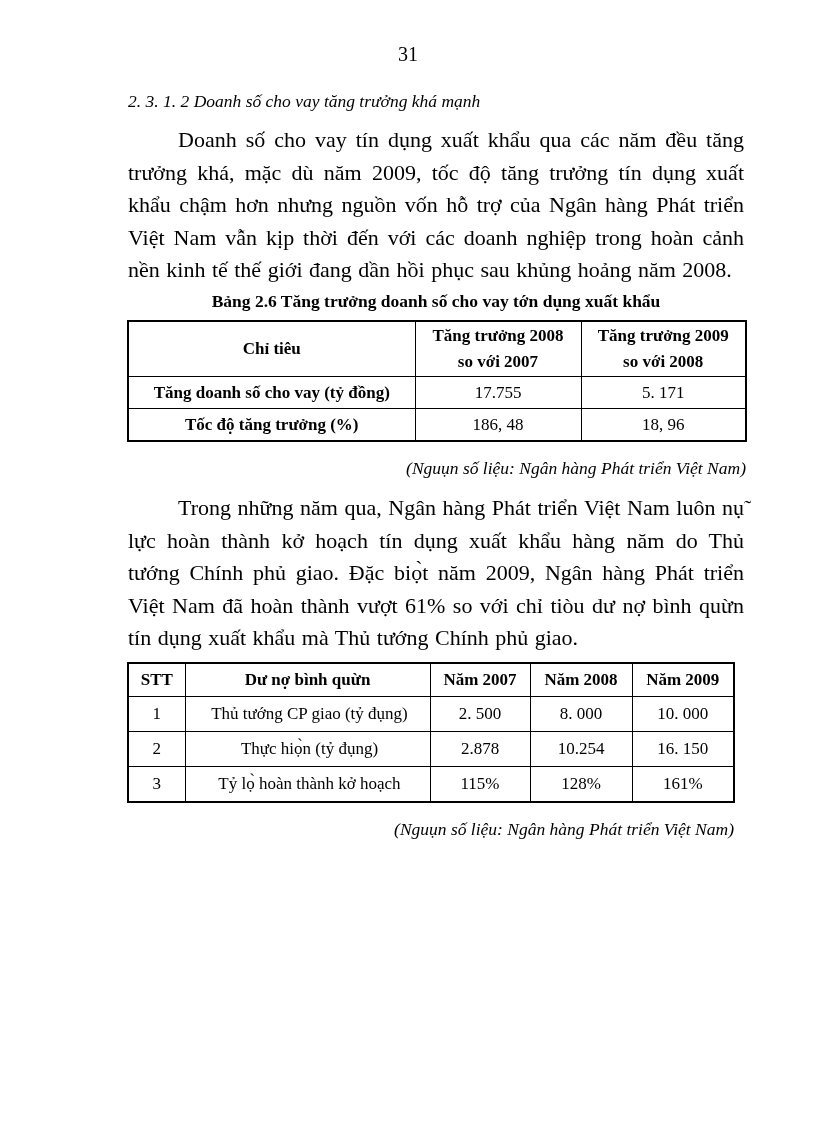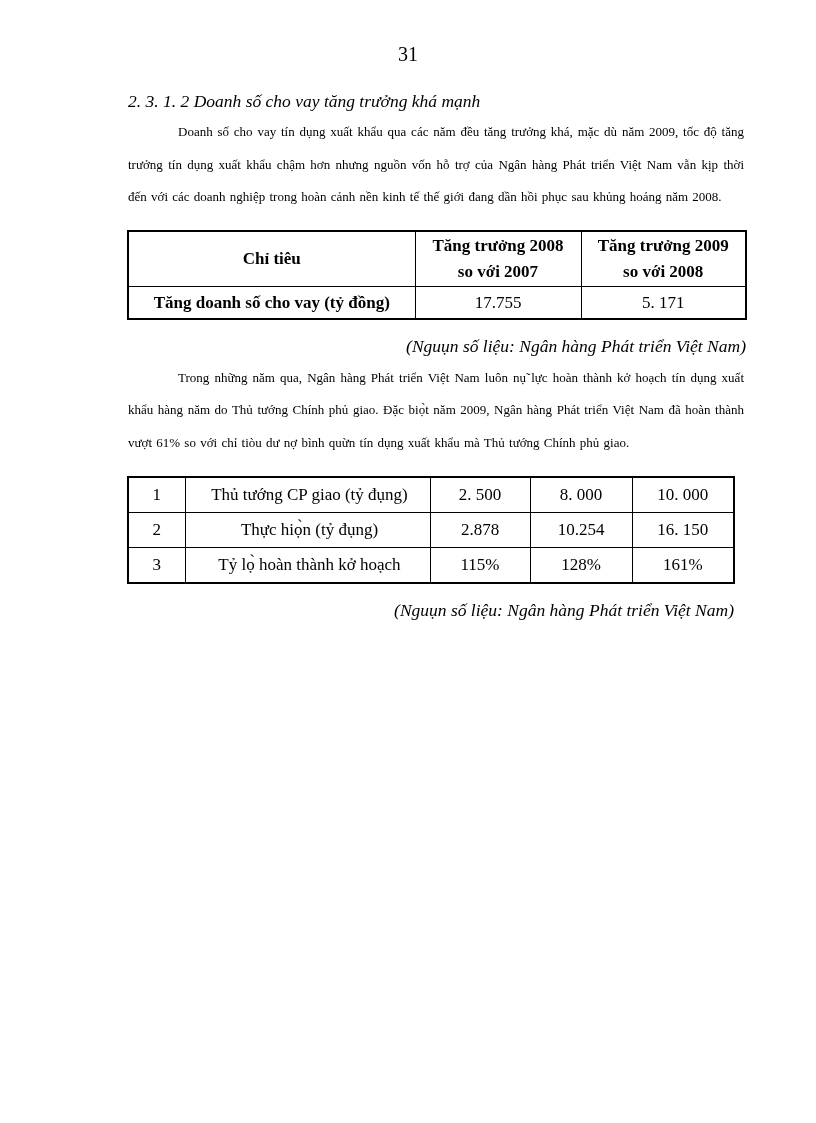--- a/index.html
+++ b/index.html
@@ -28,37 +28,37 @@
   .section-heading {
     font-style: italic;
     font-size: 17.5px;
     line-height: 22px;
     margin-top: 26px;
   }
   .section-heading.second {
     margin-top: 10px;
   }
   .body-paragraph {
-    margin-top: 4px;
-    font-size: 13px;
+    margin-top: 12px;
+    font-size: 22px;
     line-height: 32.6px;
     text-align: justify;
     text-indent: 50px;
     word-spacing: 1px;
   }
   .table-caption {
     margin-top: 2px;
     text-align: center;
     font-weight: bold;
     font-size: 17.5px;
     line-height: 24px;
   }
   table {
     border-collapse: collapse;
-    margin-top: 16px;
+    margin-top: 7px;
     table-layout: fixed;
   }
   table, th, td {
     border: 1px solid #000;
   }
   table {
     border-width: 2px;
   }
   th, td {
     font-size: 17px;
@@ -99,56 +99,69 @@
 <body>
 
 <div class="page-number">31</div>
 
 <div class="content">
 
   <div class="section-heading">2. 3. 1. 2 Doanh số cho vay tăng trưởng khá mạnh</div>
 
   <div class="body-paragraph">Doanh số cho vay tín dụng xuất khẩu qua các năm đều tăng trưởng khá, mặc dù năm 2009, tốc độ tăng trưởng tín dụng xuất khẩu chậm hơn nhưng nguồn vốn hỗ trợ của Ngân hàng Phát triển Việt Nam vẫn kịp thời đến với các doanh nghiệp trong hoàn cảnh nền kinh tế thế giới đang dần hồi phục sau khủng hoảng năm 2008.</div>
 
+  <div class="table-caption">Bảng 2.6 Tăng trưởng doanh số cho vay tớn dụng xuất khẩu</div>
 
   <table class="t1">
     <colgroup>
         <col class="c1">
         <col class="c2">
         <col class="c3">
       </colgroup>
     <tbody>
       <tr>
         <th>Chỉ tiêu</th>
         <th>Tăng trưởng 2008 so với 2007</th>
         <th>Tăng trưởng 2009 so với 2008</th>
       </tr>
       <tr>
         <td class="row-label">Tăng doanh số cho vay (tỷ đồng)</td>
         <td>17.755</td>
         <td>5. 171</td>
+      </tr>
+      <tr>
+        <td class="row-label">Tốc độ tăng trưởng (%)</td>
+        <td>186, 48</td>
+        <td>18, 96</td>
       </tr>
     </tbody>
   </table>
 
   <div class="source-note w1">(Nguụn số liệu: Ngân hàng Phát triển Việt Nam)</div>
 
 
   <div class="body-paragraph">Trong những năm qua, Ngân hàng Phát triển Việt Nam luôn nụ̃ lực hoàn thành kở hoạch tín dụng xuất khẩu hàng năm do Thủ tướng Chính phủ giao. Đặc biọ̀t năm 2009, Ngân hàng Phát triển Việt Nam đã hoàn thành vượt 61% so với chỉ tiòu dư nợ bình quừn tín dụng xuất khẩu mà Thủ tướng Chính phủ giao.</div>
 
 
   <table class="t2">
     <colgroup>
         <col class="c1">
         <col class="c2">
         <col class="c3">
         <col class="c4">
         <col class="c5">
       </colgroup>
     <tbody>
+      <tr>
+        <th>STT</th>
+        <th>Dư nợ bình quừn</th>
+        <th>Năm 2007</th>
+        <th>Năm 2008</th>
+        <th>Năm 2009</th>
+      </tr>
       <tr>
         <td>1</td>
         <td class="row-label">Thủ tướng CP giao (tỷ đụng)</td>
         <td>2. 500</td>
         <td>8. 000</td>
         <td>10. 000</td>
       </tr>
       <tr>
         <td>2</td>
         <td class="row-label">Thực hiọ̀n (tỷ đụng)</td>

